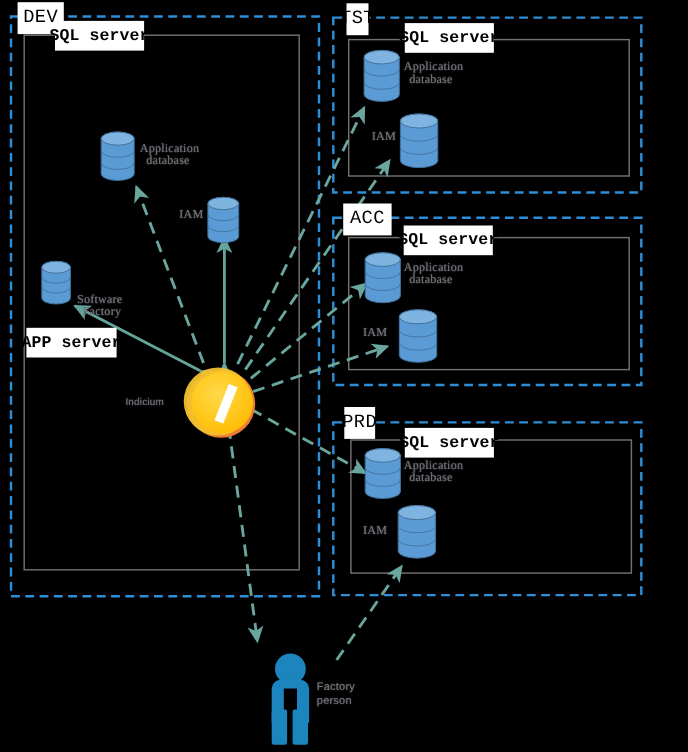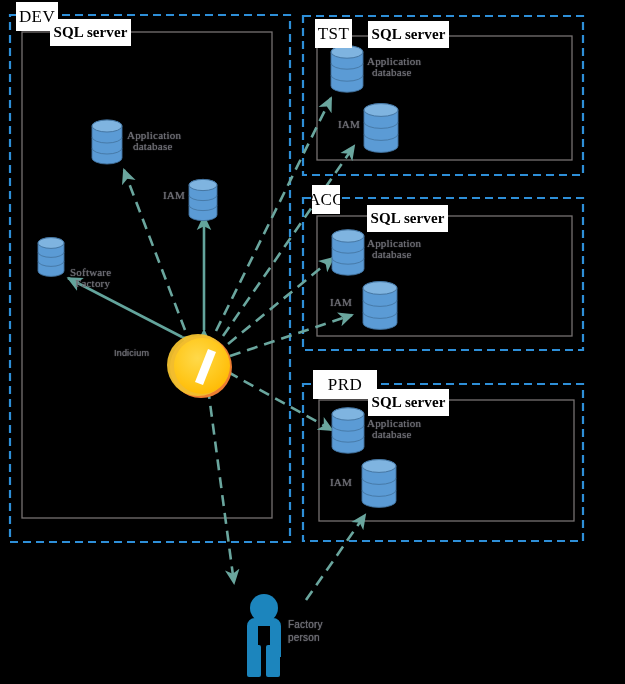--- a/index.html
+++ b/index.html
@@ -20,21 +20,21 @@
     left: 0;
     top: 0;
     width: 625px;
     height: 684px;
   }
   
   .callout {
     position: absolute;
     background: #ffffff;
     color: #000000;
-    font-family: Liberation Serif, serif;
+    font-family: Liberation Mono, monospace;
     font-weight: bold;
     display: flex;
     align-items: center;
     justify-content: center;
     white-space: nowrap;
     box-sizing: border-box;
     z-index: 40;
   }
   .callout.env {
     font-size: 17px;
@@ -210,28 +210,29 @@
     <g>
       <circle cx="264" cy="608" r="14" fill="#1c85bd"></circle>
       <path d="M247,626 a8,8 0 0 1 8,-8 h18 a8,8 0 0 1 8,8 v31 h-11 v-31 h-12 v31 h-11 z" fill="#1c85bd"></path>
       <rect x="247" y="645" width="14" height="32" rx="2" fill="#1c85bd"></rect>
       <rect x="266" y="645" width="14" height="32" rx="2" fill="#1c85bd"></rect>
     </g>
   </svg>
 
   <div class="callout env" style="left:16px; top:2px; width:42px; height:29px;">DEV</div>
   <div class="callout sql" style="left:50px; top:19px; width:81px; height:27px;">SQL server</div>
-
-  <div class="callout env" style="left:315px; top:19px; width:37px; height:29px;">TST</div>
+  <div class="callout sql" style="left:24px; top:298px; width:82px; height:27px;">APP server</div>
+
+  <div class="callout env" style="left:315px; top:3px; width:20px; height:29px;">TST</div>
   <div class="callout sql" style="left:368px; top:21px; width:81px; height:27px;">SQL server</div>
 
-  <div class="callout env" style="left:312px; top:185px; width:28px; height:29px;">ACC</div>
+  <div class="callout env" style="left:312px; top:185px; width:44px; height:29px;">ACC</div>
   <div class="callout sql" style="left:367px; top:205px; width:81px; height:27px;">SQL server</div>
 
-  <div class="callout env" style="left:313px; top:370px; width:64px; height:29px;">PRD</div>
+  <div class="callout env" style="left:313px; top:370px; width:28px; height:29px;">PRD</div>
   <div class="callout sql" style="left:368px; top:389px; width:81px; height:27px;">SQL server</div>
 
   <div class="dblabel" style="left:127px; top:130px;">
     <div>Application</div>
     <div style="padding-left:6px;">database</div>
   </div>
   <div class="dblabel" style="left:163px; top:190px;">
     <div>IAM</div>
   </div>
   <div class="dblabel" style="left:70px; top:243px;margin-top:24px;">
@@ -256,20 +257,20 @@
   </div>
 
   <div class="dblabel" style="left:367px; top:418px;">
     <div>Application</div>
     <div style="padding-left:5px;">database</div>
   </div>
   <div class="dblabel" style="left:330px; top:477px;">
     <div>IAM</div>
   </div>
 
-  <div class="hublabel" style="left:114px; top:348px;">Indicium</div>
+  <div class="hublabel" style="left:114px; top:360px;">Indicium</div>
 
   <div class="personlabel" style="left:288px; top:618px;">
     <div>Factory</div>
     <div>person</div>
   </div>
 
 </div>
 
 </body></html>

